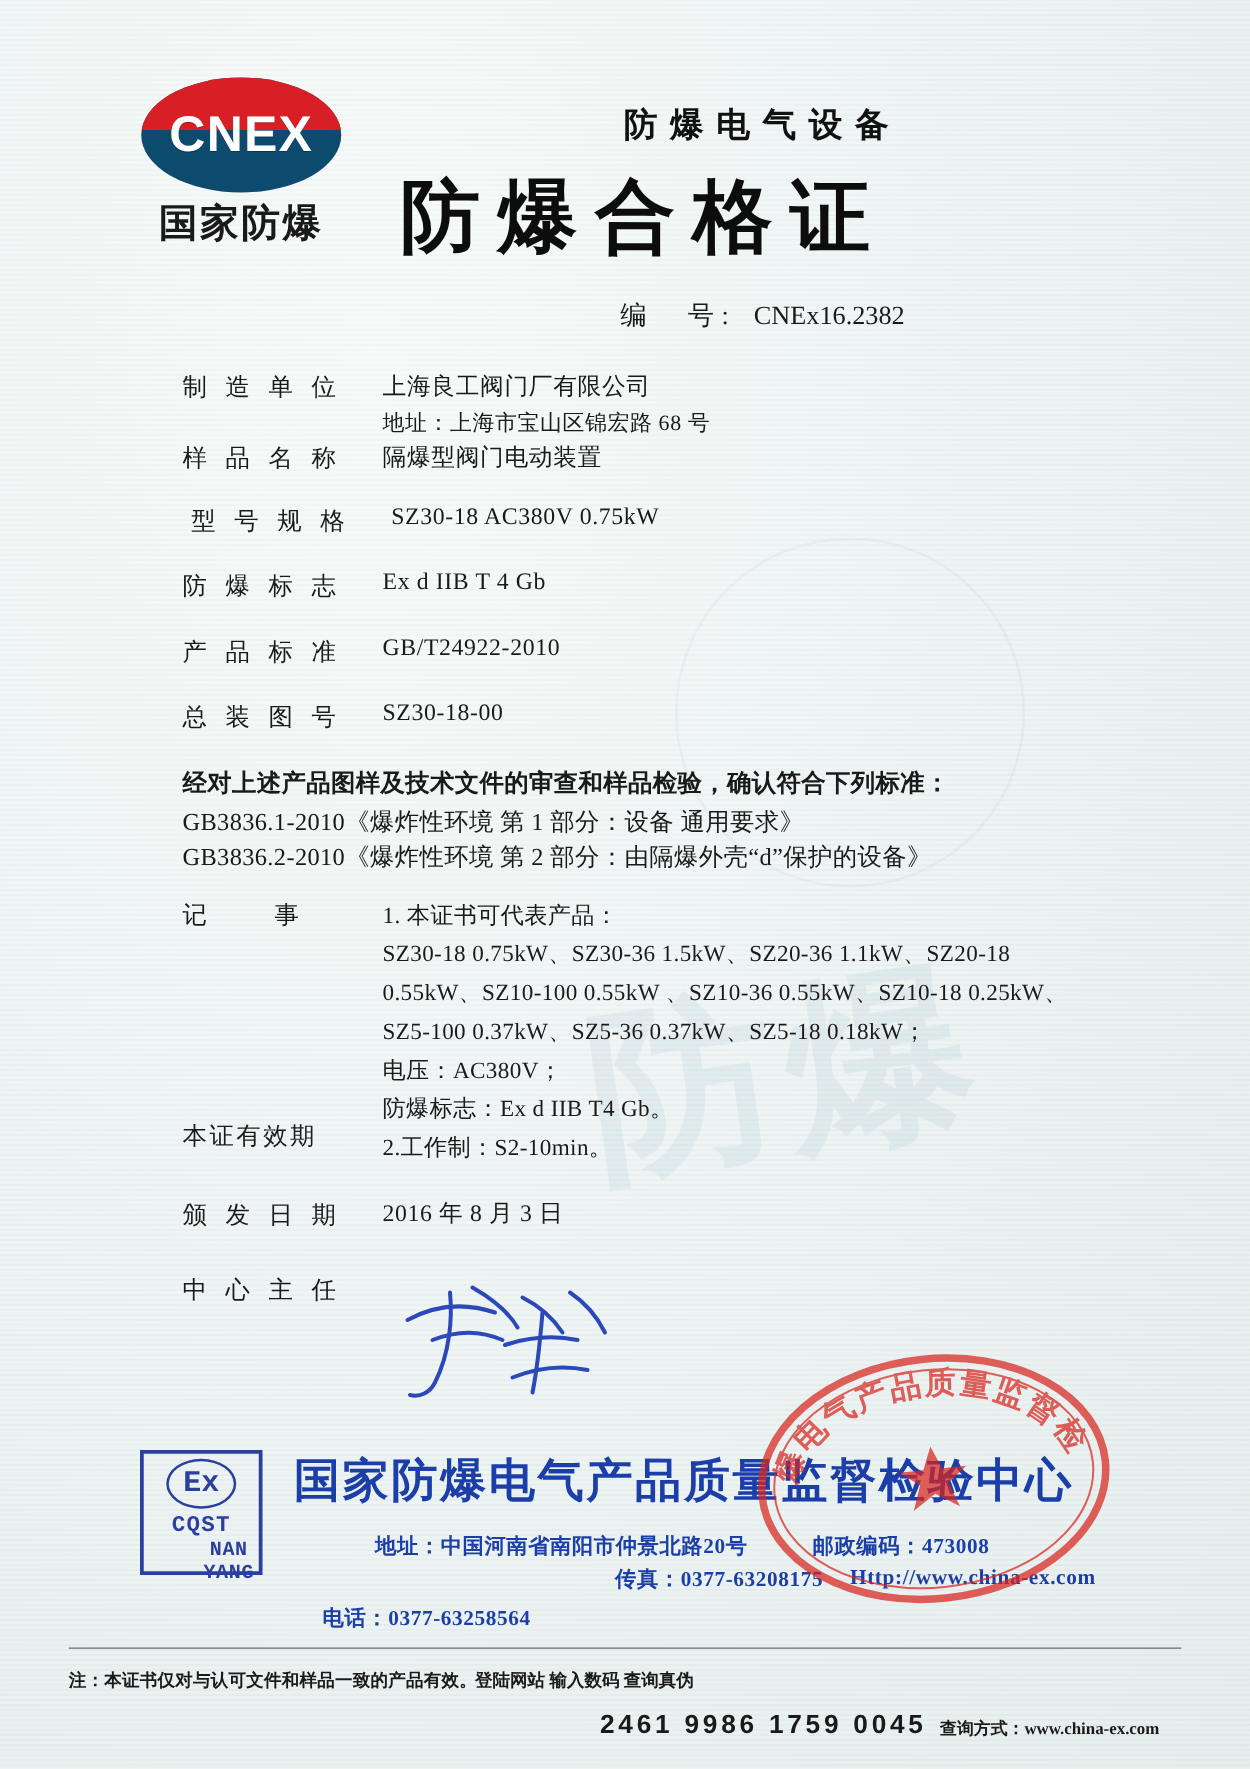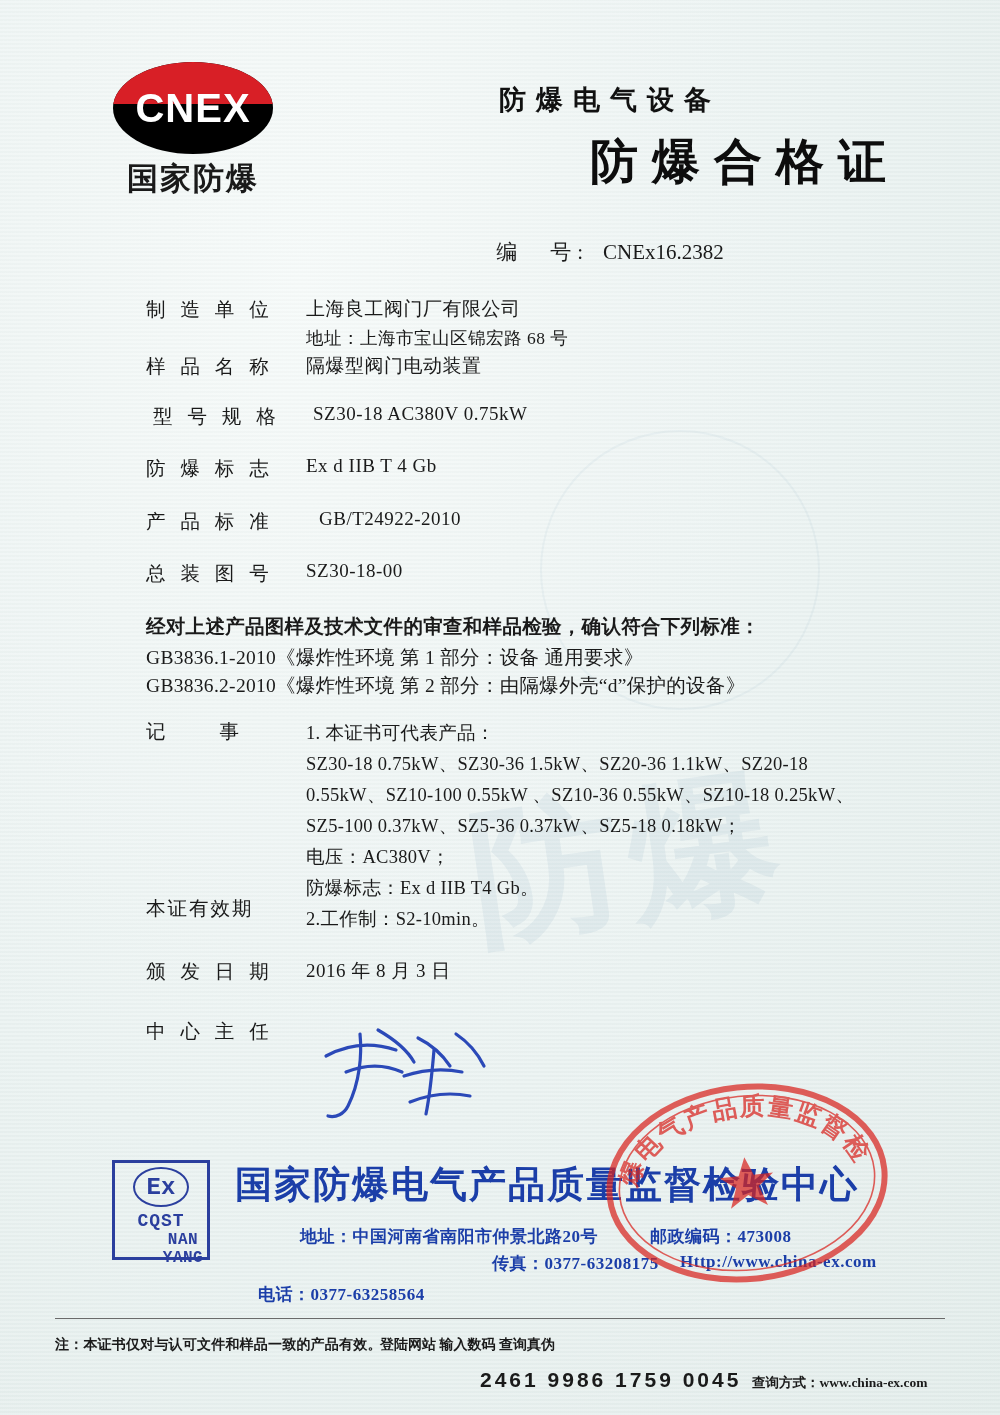--- a/index.html
+++ b/index.html
@@ -35,21 +35,21 @@
     position: absolute;
     left: 108px;
     top: 62px;
     width: 170px;
     text-align: center;
   }
   .logo-oval {
     width: 160px;
     height: 92px;
     border-radius: 50%;
-    background: #000000;
+    background: #0c4a6e;
     position: relative;
     margin: 0 auto;
     overflow: hidden;
   }
   .logo-oval .redhalf {
     position: absolute;
     left: 0; top: 0; width: 100%; height: 46%;
     background: #d81f26;
   }
   .logo-oval .cnex {
@@ -80,22 +80,22 @@
     font-size: 27px;
     font-weight: bold;
     letter-spacing: 10px;
     color: #111;
   }
   .title-big {
     position: absolute;
     left: 320px;
     top: 130px;
     width: 580px;
-    text-align: right;
-    font-size: 48px;
+    text-align: left;
+    font-size: 64px;
     font-weight: bold;
     letter-spacing: 14px;
     color: #0d0d0d;
   }
   .cert-no {
     position: absolute;
     left: 330px;
     top: 238px;
     width: 560px;
     text-align: center;
@@ -319,21 +319,21 @@
   <div class="field" style="left:153px; top:403px;">
     <div class="label">型 号 规 格</div>
     <div class="value" style="margin-left:20px;">SZ30-18   AC380V   0.75kW</div>
   </div>
 
   <div class="field" style="left:146px; top:455px;">
     <div class="label">防 爆 标 志</div>
     <div class="value" style="margin-left:20px;">Ex d IIB T 4 Gb</div>
   </div>
 
-  <div class="field" style="left:146px; top:508px;gap:13px;">
+  <div class="field" style="left:146px; top:508px;">
     <div class="label">产 品 标 准</div>
     <div class="value" style="margin-left:20px;">GB/T24922-2010</div>
   </div>
 
   <div class="field" style="left:146px; top:560px;">
     <div class="label">总 装 图 号</div>
     <div class="value" style="margin-left:20px;">SZ30-18-00</div>
   </div>
 
   <div class="para bold" style="left:146px; top:613px;">经对上述产品图样及技术文件的审查和样品检验，确认符合下列标准：</div>

